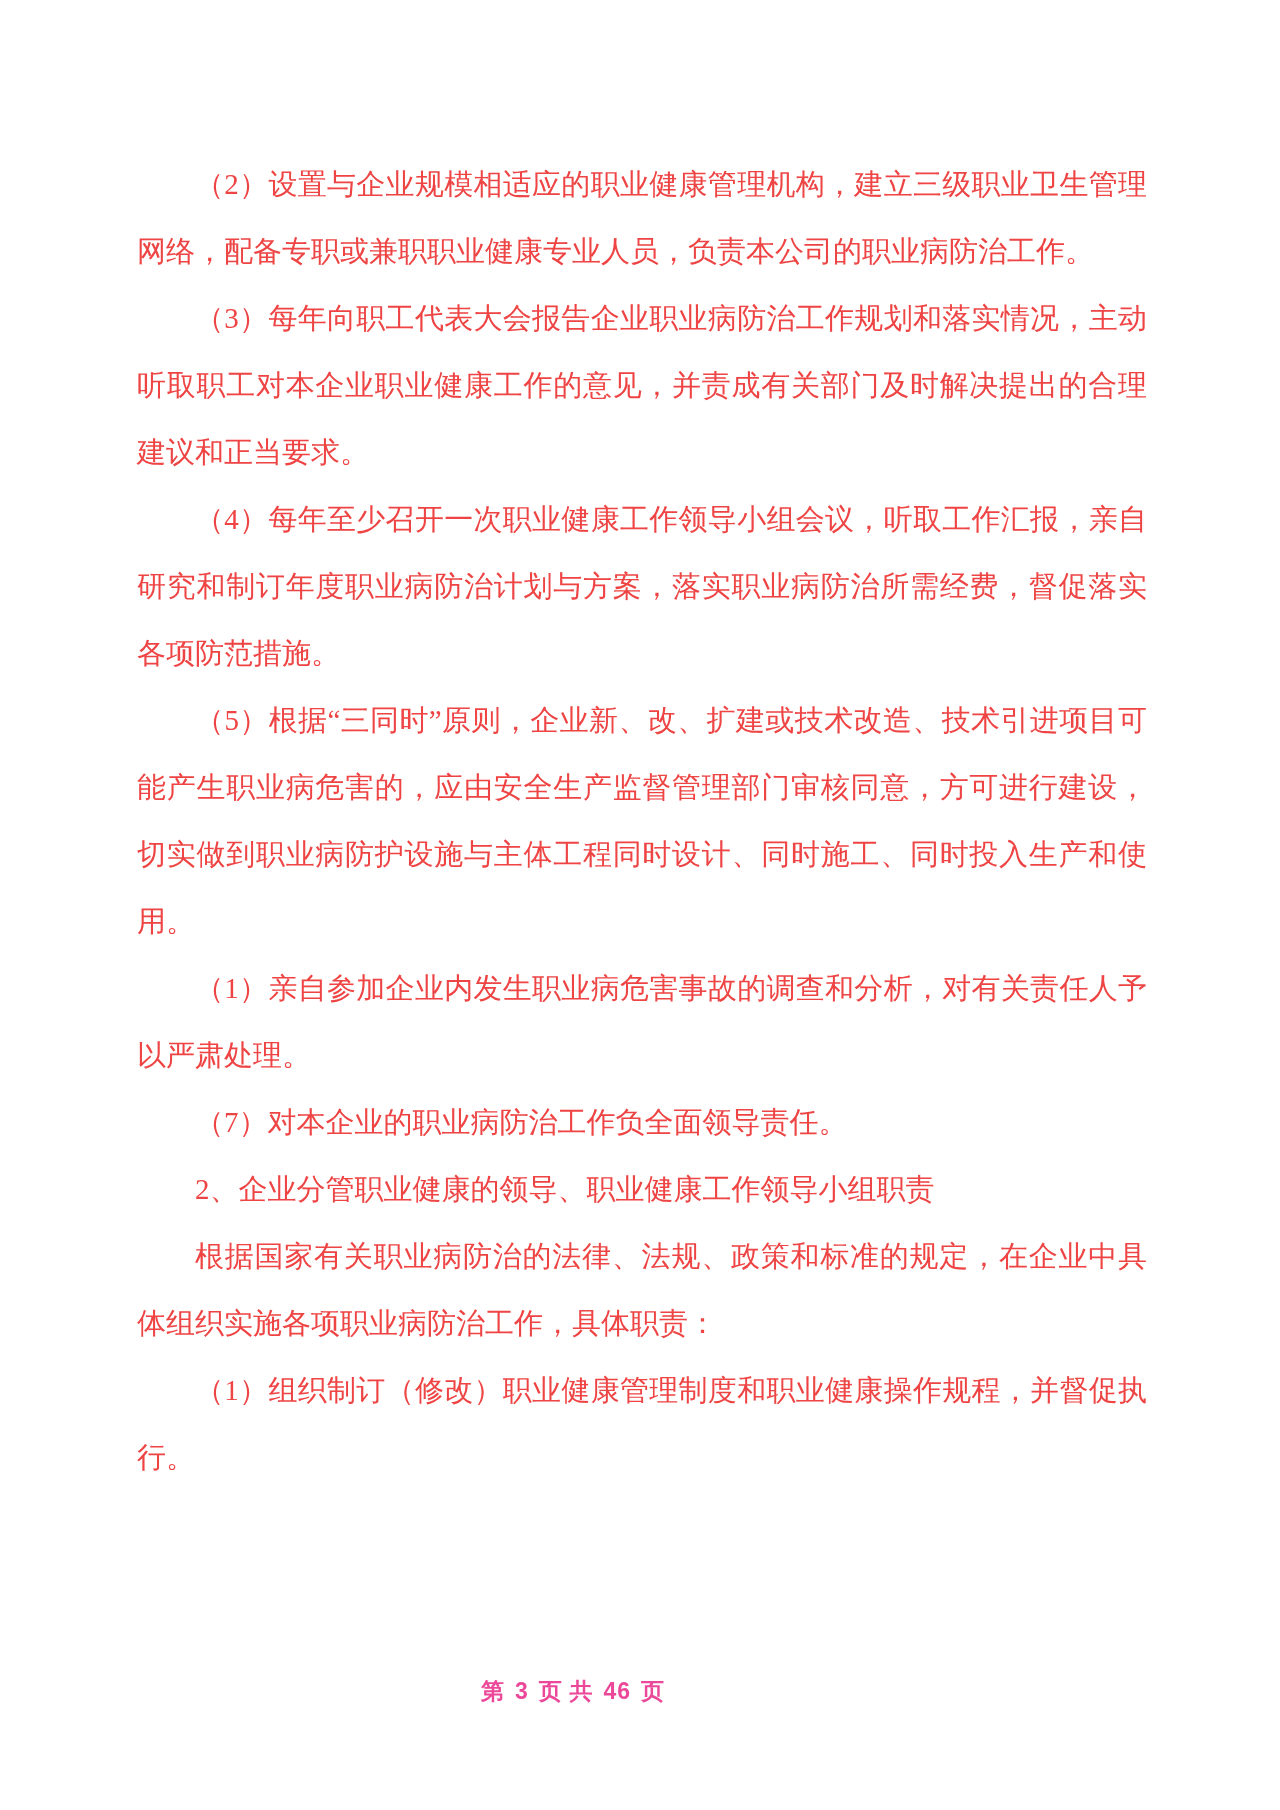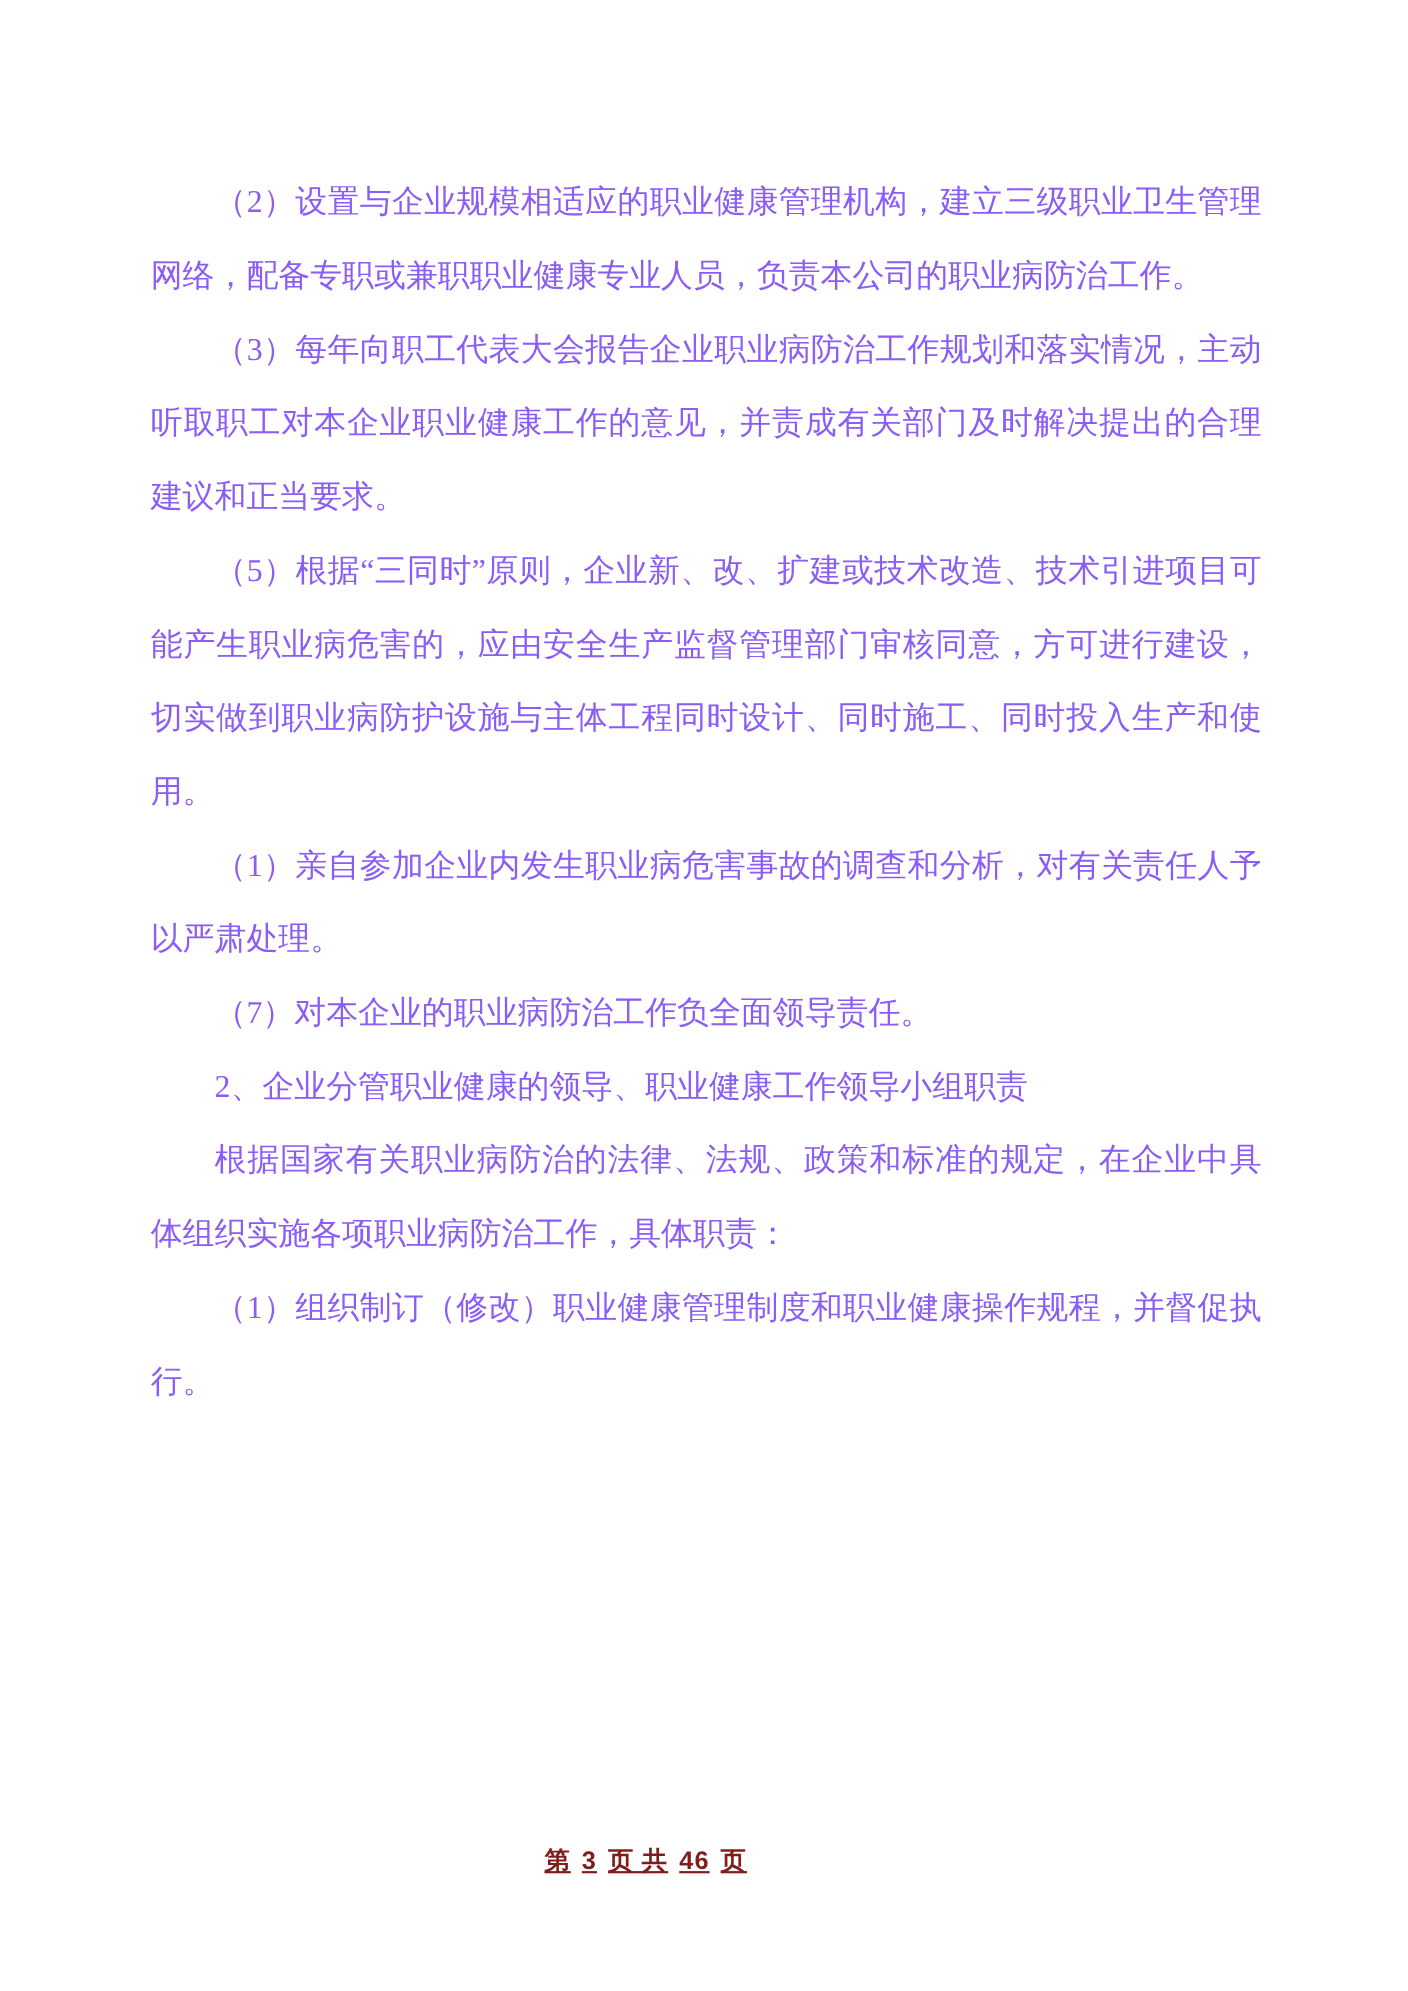--- a/index.html
+++ b/index.html
@@ -23,48 +23,48 @@
   }
   .para {
     margin: 0;
     padding: 0;
     font-size: 29px;
     line-height: 67px;
     text-align: justify;
     text-justify: inter-ideograph;
     text-indent: 2em;
     word-break: break-all;
-    color: #8b5cf6;
+    color: #ef4444;
   }
   .page-footer {
     position: absolute;
     top: 1676px;
-    left: 14px;
+    left: 0;
     width: 1146px;
     text-align: center;
     font-size: 23px;
     font-weight: 700;
-    color: #7f1d1d;
+    color: #ec4899;
     letter-spacing: 1px;
-    text-decoration: underline;
   }
   .page-footer .part {
     margin: 0 5px;
   }
   .page-footer .num {
     font-family: "Liberation Sans", "DejaVu Sans", sans-serif;
     font-weight: 700;
   }
 </style>
 </head>
 <body>
 
 <div class="text-column">
   <p class="para">（2）设置与企业规模相适应的职业健康管理机构，建立三级职业卫生管理网络，配备专职或兼职职业健康专业人员，负责本公司的职业病防治工作。</p>
   <p class="para">（3）每年向职工代表大会报告企业职业病防治工作规划和落实情况，主动听取职工对本企业职业健康工作的意见，并责成有关部门及时解决提出的合理建议和正当要求。</p>
+  <p class="para">（4）每年至少召开一次职业健康工作领导小组会议，听取工作汇报，亲自研究和制订年度职业病防治计划与方案，落实职业病防治所需经费，督促落实各项防范措施。</p>
   <p class="para">（5）根据“三同时”原则，企业新、改、扩建或技术改造、技术引进项目可能产生职业病危害的，应由安全生产监督管理部门审核同意，方可进行建设，切实做到职业病防护设施与主体工程同时设计、同时施工、同时投入生产和使用。</p>
   <p class="para">（1）亲自参加企业内发生职业病危害事故的调查和分析，对有关责任人予以严肃处理。</p>
   <p class="para">（7）对本企业的职业病防治工作负全面领导责任。</p>
   <p class="para">2、企业分管职业健康的领导、职业健康工作领导小组职责</p>
   <p class="para">根据国家有关职业病防治的法律、法规、政策和标准的规定，在企业中具体组织实施各项职业病防治工作，具体职责：</p>
   <p class="para">（1）组织制订（修改）职业健康管理制度和职业健康操作规程，并督促执行。</p>
 </div>
 
 <div class="page-footer">
   <span class="part">第</span><span class="part num">3</span><span class="part">页 共</span><span class="part num">46</span><span class="part">页</span>

